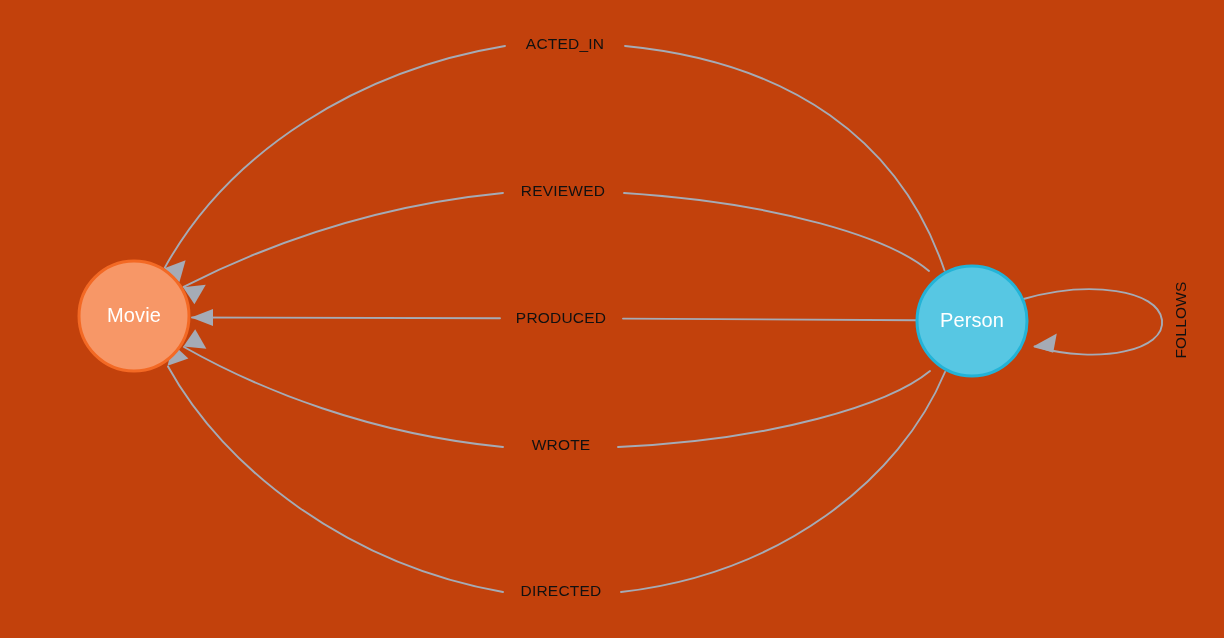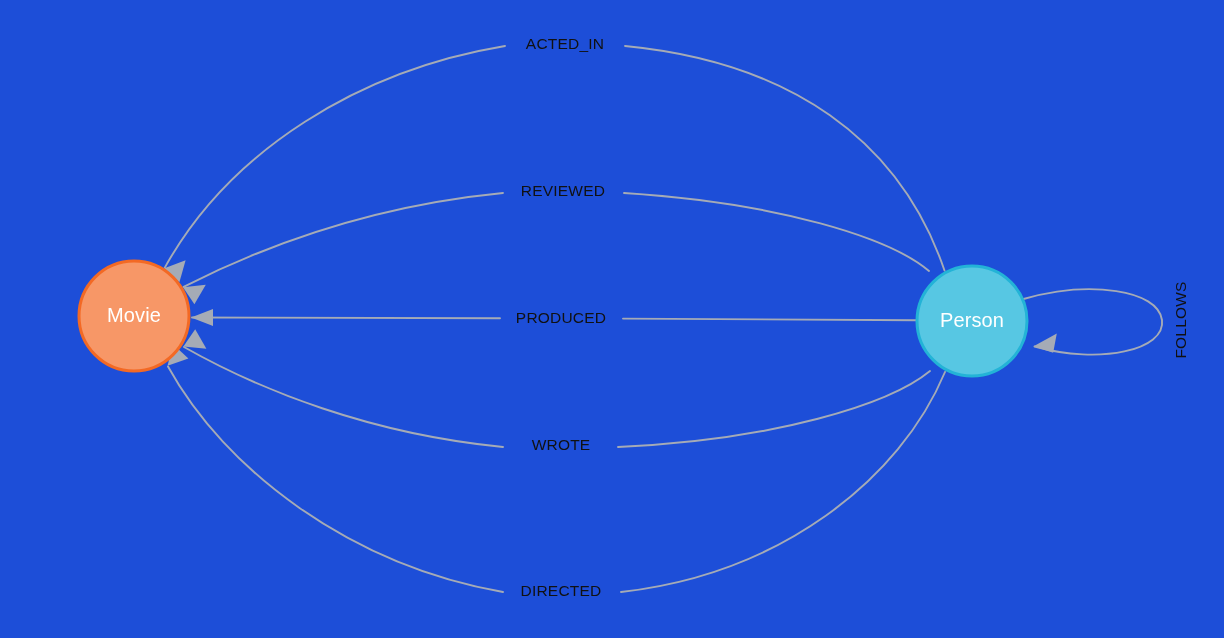--- a/index.html
+++ b/index.html
@@ -11,21 +11,21 @@
     width: 1224px;
     height: 638px;
     background: #f8f9fc;
     font-family: "Liberation Sans", sans-serif;
     overflow: hidden;
   }
   #graph-canvas {
     position: relative;
     width: 1224px;
     height: 638px;
-    background: #1d4ed8;
+    background: #c2410c;
   }
   svg.graph-svg {
     position: absolute;
     top: 0;
     left: 0;
     width: 1224px;
     height: 638px;
     display: block;
   }
   .rel-path {

